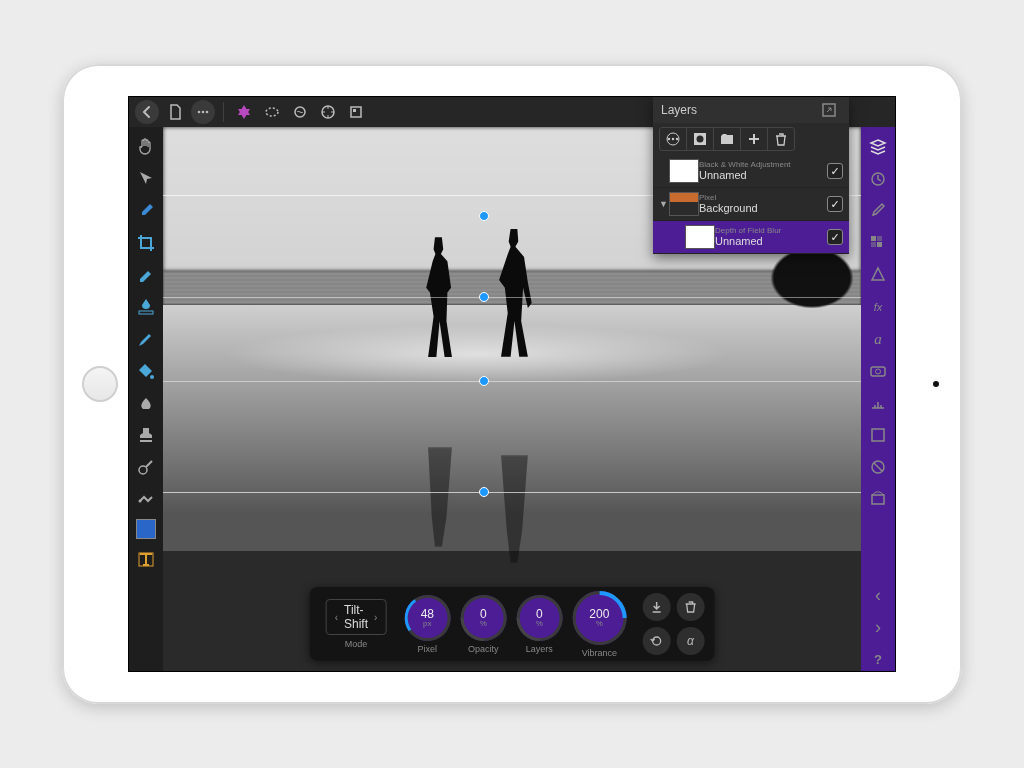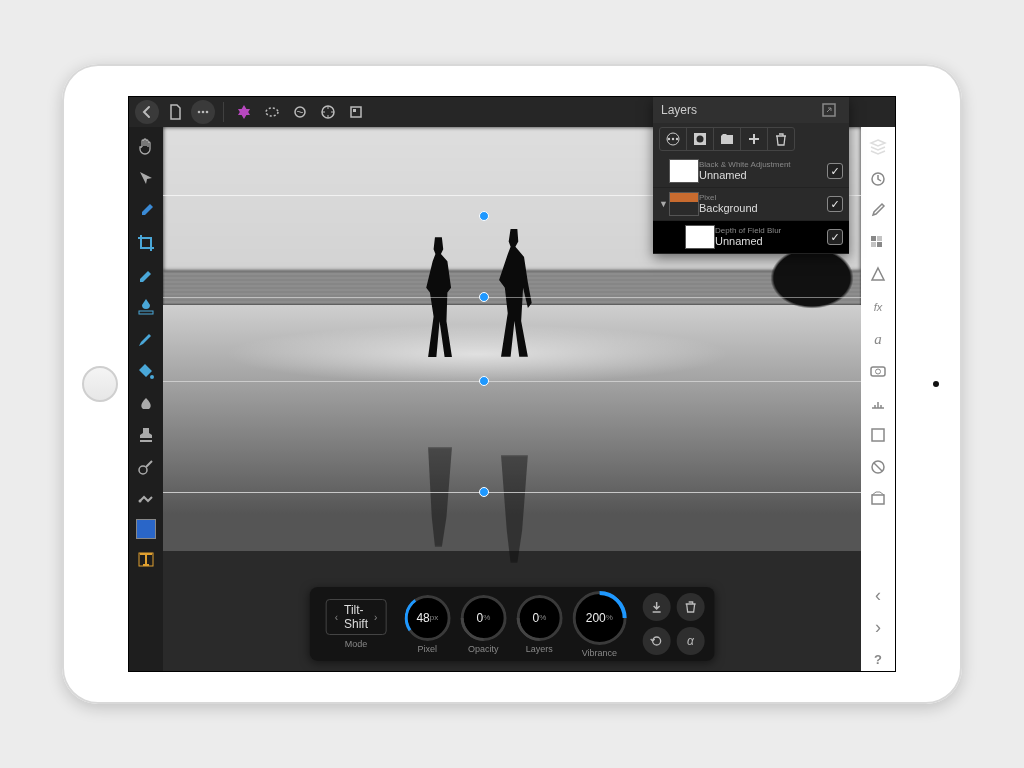--- a/index.html
+++ b/index.html
@@ -57,21 +57,21 @@
   }
   .tool { width:24px; height:24px; display:flex; align-items:center;
     justify-content:center; color:#aaa; cursor:pointer; }
   .tool svg { width:20px; height:20px; display:block; }
   .swatch {
     width:20px; height:20px; background:#2a66c8; border:1px solid #888;
   }
   
   .right-tools {
     position:absolute; top:0; right:0; bottom:0; width:34px;
-    background:#ffffff; display:flex; flex-direction:column; align-items:center;
+    background:#4c1d95; display:flex; flex-direction:column; align-items:center;
     padding-top:6px; gap:8px; z-index:15;
   }
   .rt { width:24px; height:24px; color:#888; display:flex;
     align-items:center; justify-content:center; cursor:pointer; }
   .rt svg { width:18px; height:18px; display:block; }
   .rt.active { color:#ddd; }
   .right-tools .flex-spacer { flex:1; }
   
   .canvas {
     position:absolute; top:30px; left:34px; right:34px; bottom:0;
@@ -143,22 +143,22 @@
     border:1px solid #444; border-radius:4px; padding:3px 8px; color:#ddd;
     font-size:12px;
   }
   .mode-row .chev { color:#888; font-size:10px; }
   .sublabel { font-size:9px; color:#888; }
   .dial {
     display:flex; flex-direction:column; align-items:center; gap:3px;
   }
   .dial .ring {
     width:46px; height:46px; border-radius:50%; position:relative;
-    background:#000000; display:flex; align-items:center;
-    justify-content:center; flex-direction:row;
+    background:#4c1d95; display:flex; align-items:center;
+    justify-content:center; flex-direction:column;
   }
   .dial .ring::before {
     content:""; position:absolute; inset:0; border-radius:50%;
     border:3px solid #3a3a3a;
   }
   .dial .arc { position:absolute; inset:0; border-radius:50%;
     border:3px solid transparent; border-top-color:var(--c,#1e98ff);
     transform:rotate(var(--rot,0deg));
   }
   .dial .val { color:#eee; font-size:12px; line-height:1; z-index:1; }
@@ -191,21 +191,21 @@
     display:flex; align-items:center; justify-content:center;
     color:#ccc; margin-right:-1px; cursor:pointer;
   }
   .op:first-child { border-radius:3px 0 0 3px; }
   .op:last-child { border-radius:0 3px 3px 0; }
   .op svg { width:14px; height:14px; }
   .layer-row {
     display:flex; align-items:center; padding:4px 6px;
     border-bottom:1px solid #222;
   }
-  .layer-row.sel { background:#000000; }
+  .layer-row.sel { background:#4c1d95; }
   .layer-row .disclose { width:10px; color:#aaa; font-size:9px; }
   .thumb {
     width:30px; height:24px; background:#fff; flex-shrink:0;
     border:1px solid #555;
   }
   .thumb.beach {
     background:linear-gradient(#c86b2f 0 40%,#2b2b2b 40% 100%);
   }
   .layer-text { flex:1; display:flex; flex-direction:column;
     line-height:1.1; }

